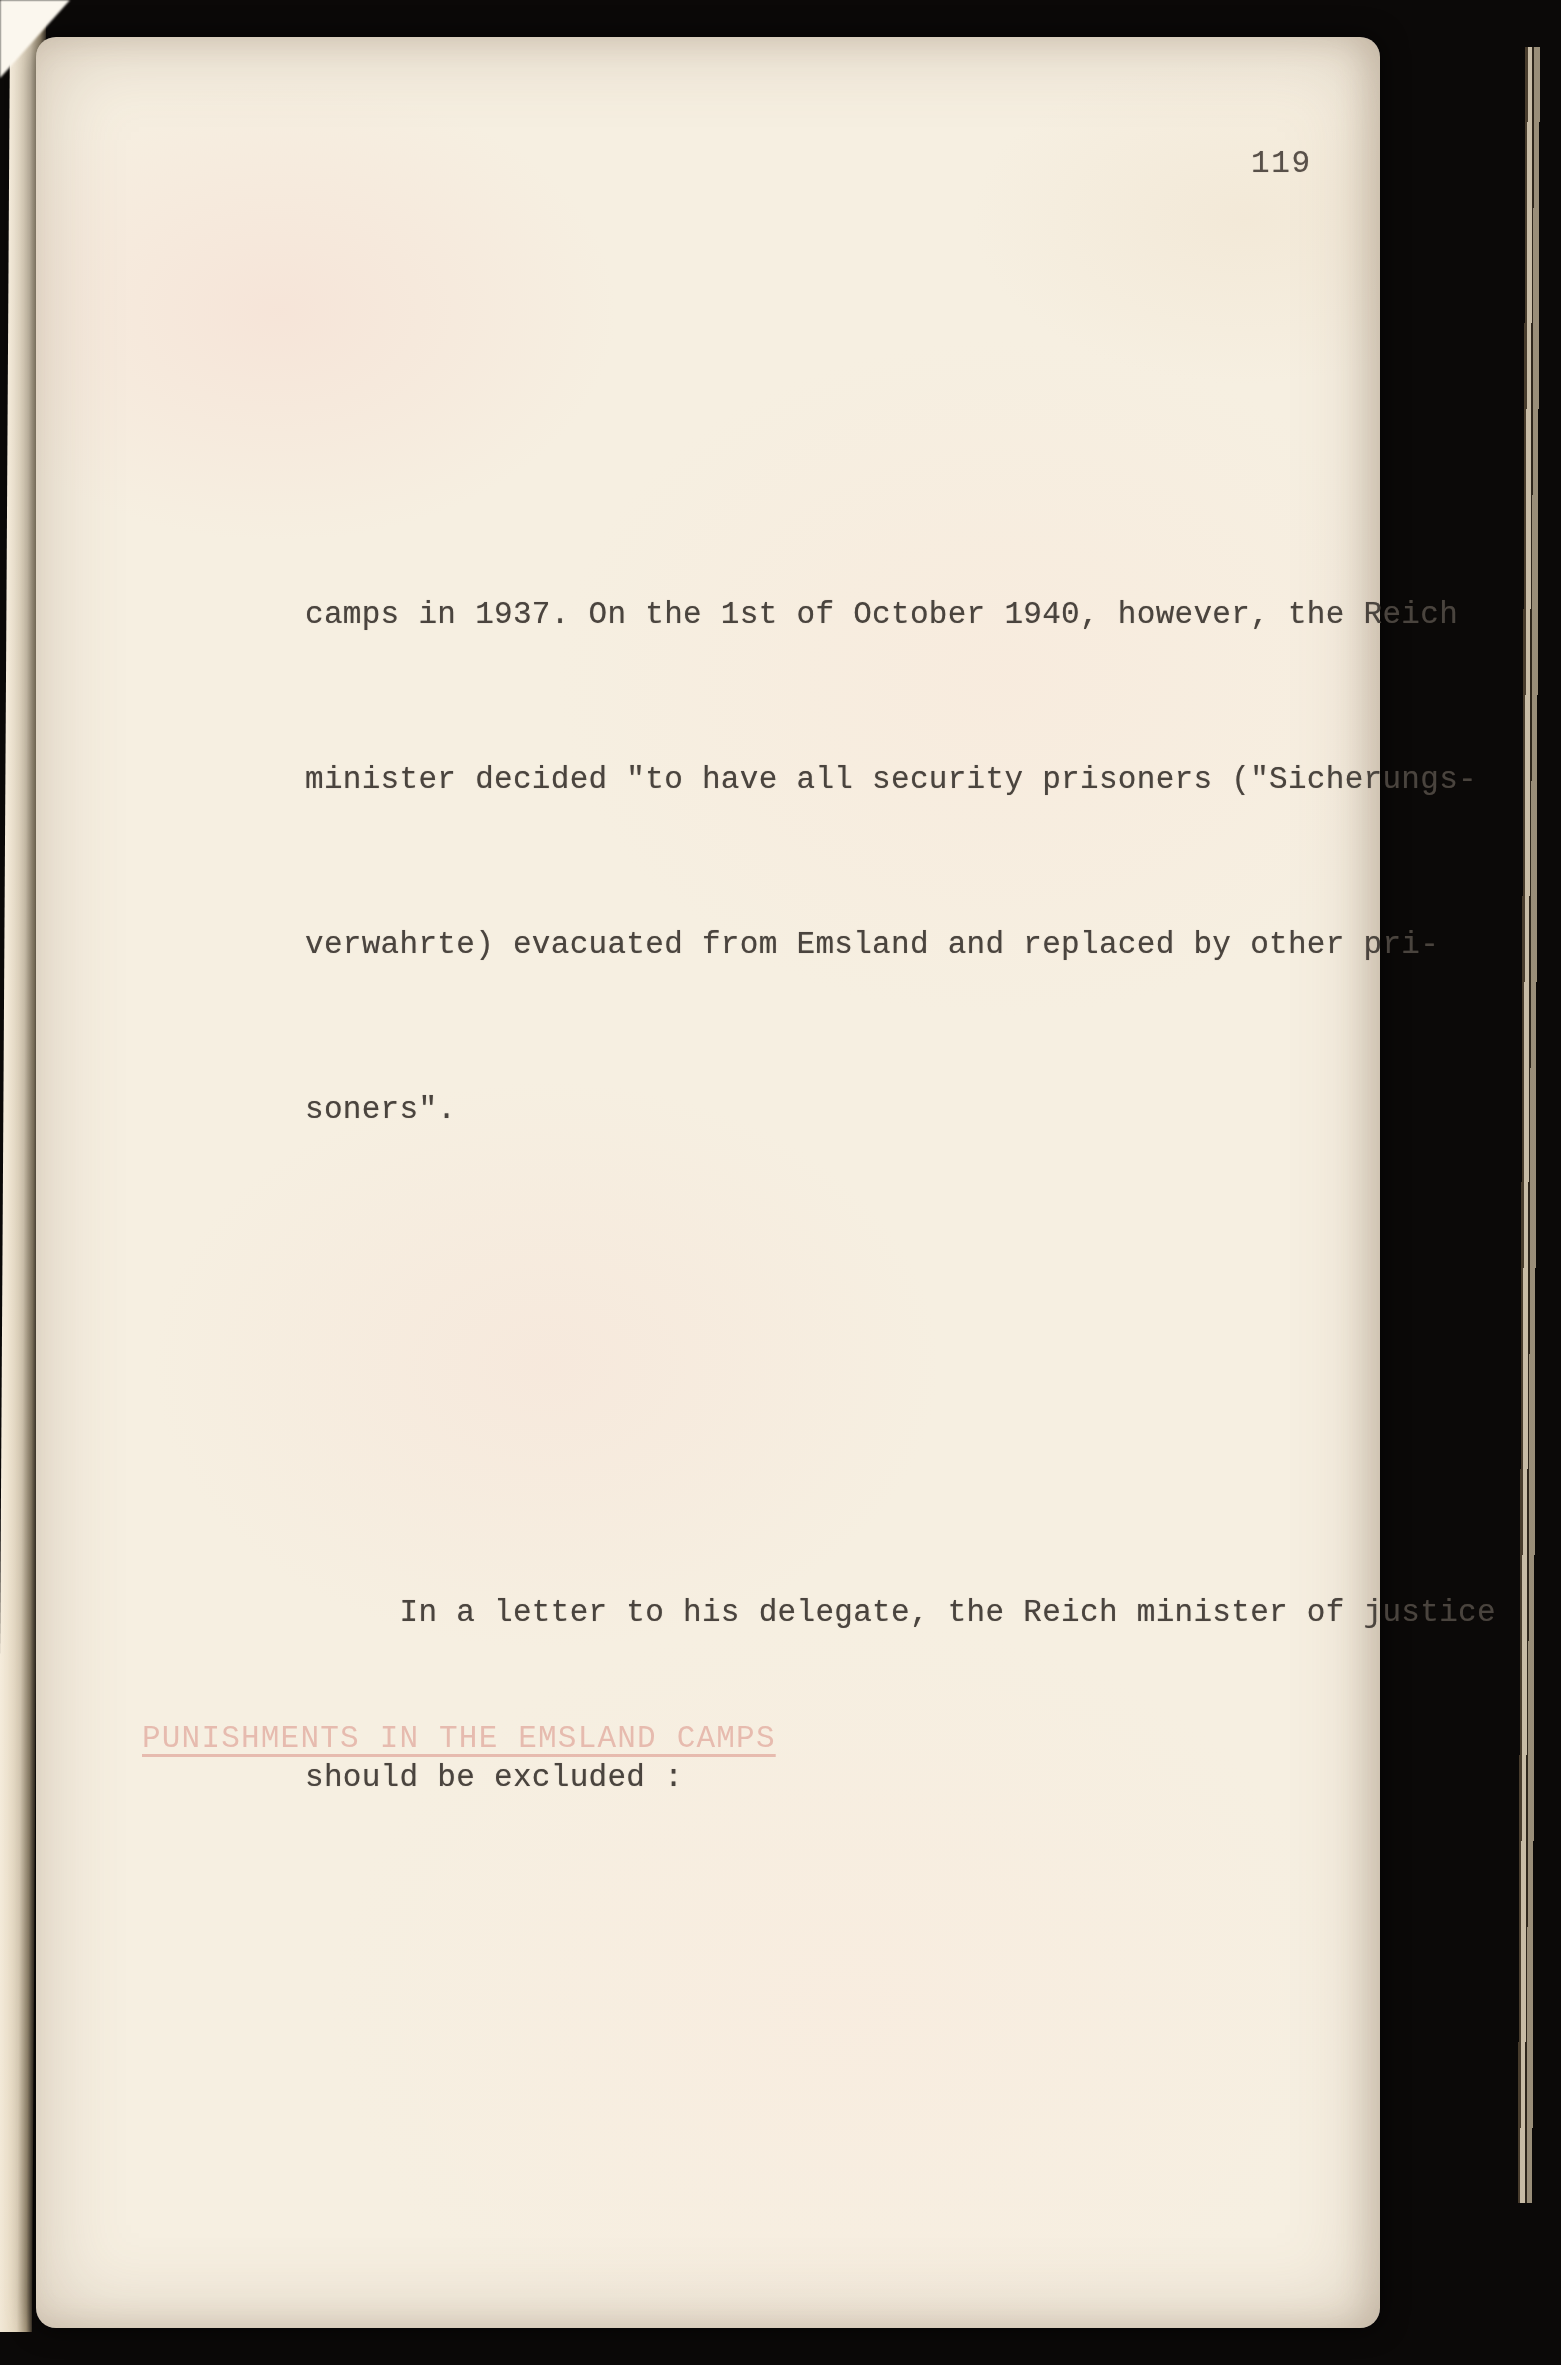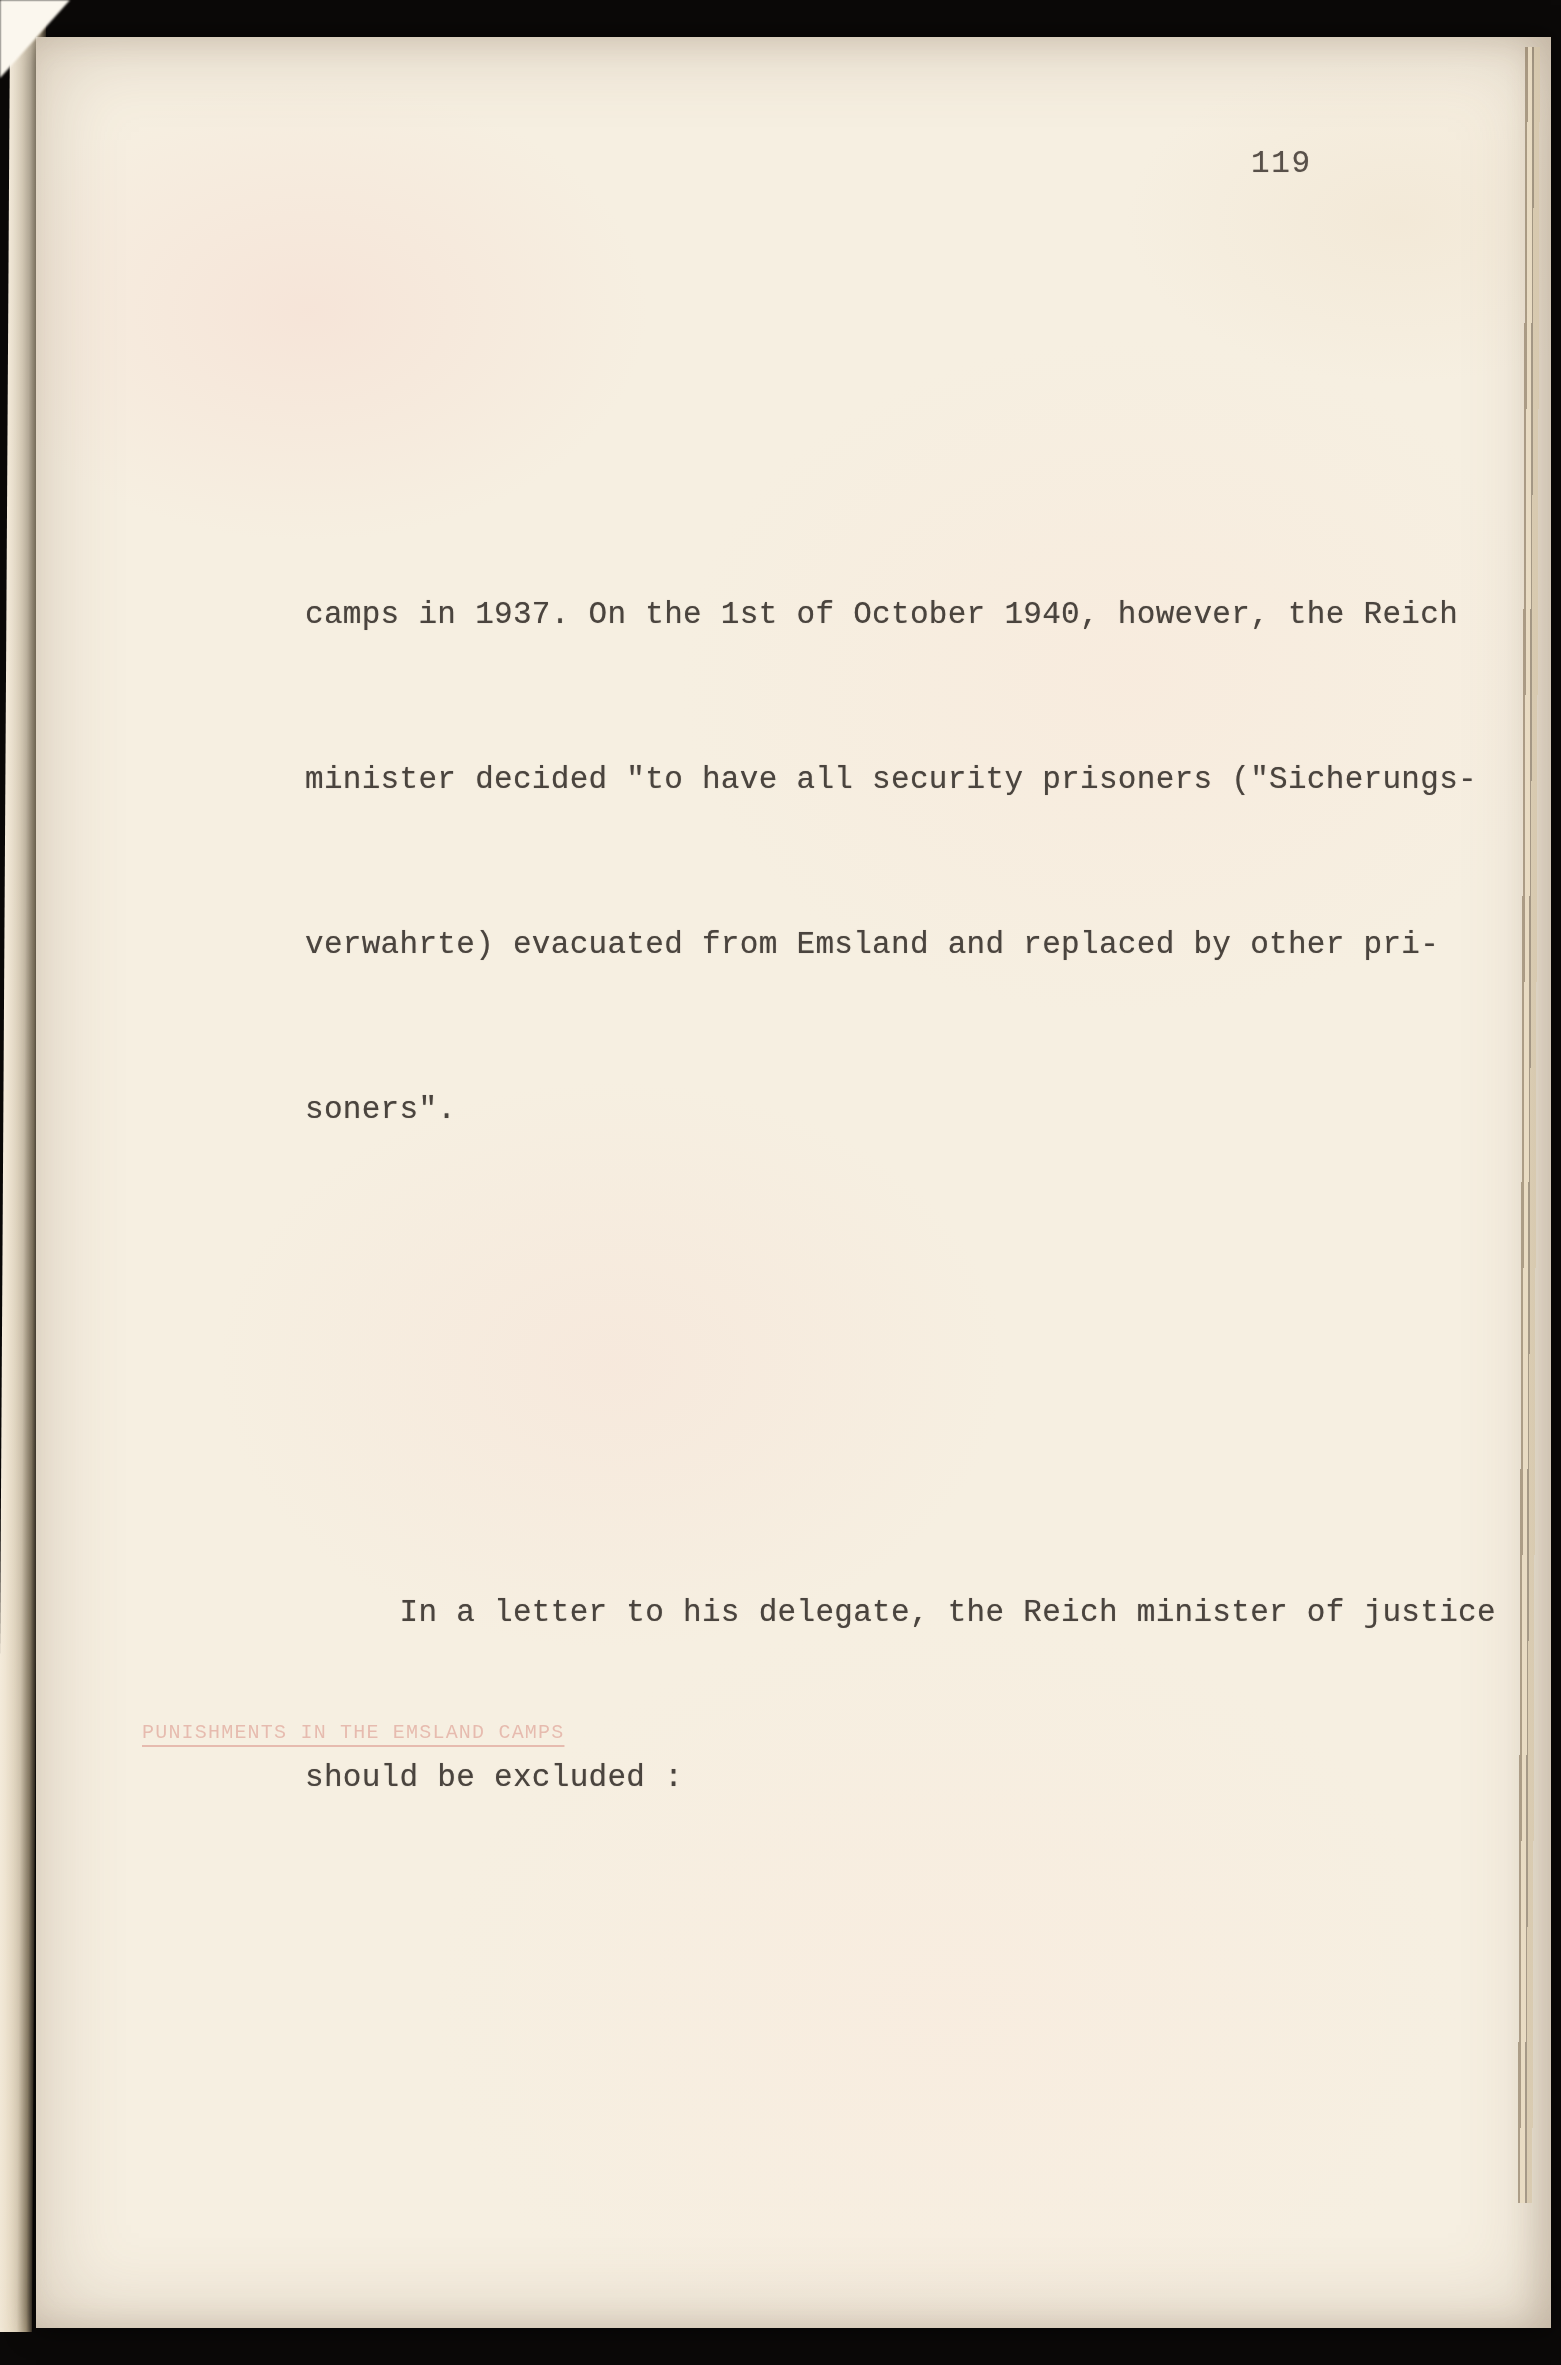--- a/index.html
+++ b/index.html
@@ -38,34 +38,35 @@
     border-top: 78px solid #fbf7ee;
     border-right: 70px solid transparent;
     z-index: 6;
     filter: blur(0.8px);
   }
 
   .paper {
     position: absolute;
     left: 36px;
     top: 37px;
-    width: 1515px;
+    width: 1344px;
     height: 2291px;
     z-index: 3;
     background-color: #f6efe1;
     background-image:
       radial-gradient(ellipse 484px 328px at 18% 12%, rgba(246,216,206,0.45), transparent 70%),
       radial-gradient(ellipse 640px 484px at 72% 28%, rgba(250,230,217,0.40), transparent 70%),
       radial-gradient(ellipse 562px 406px at 38% 58%, rgba(247,221,211,0.35), transparent 70%),
       radial-gradient(ellipse 734px 562px at 60% 86%, rgba(251,233,221,0.40), transparent 70%),
       radial-gradient(ellipse 390px 234px at 90% 8%, rgba(240,228,208,0.55), transparent 70%);
     box-shadow:
       inset 0 0 86px rgba(118,94,66,0.30),
       inset -14px 0 31px rgba(100,80,55,0.18),
       0 0 26.6px rgba(0,0,0,0.65);
+    border-radius: 20px;
   }
 
   
   .right-edges {
     position: absolute;
     left: 1517px;
     top: 47px;
     width: 36px;
     height: 2156px;
     z-index: 5;
@@ -87,21 +88,21 @@
     letter-spacing: 1.6px;
     color: #585049;
     text-shadow: 0 0 0.8px rgba(88,80,73,0.5);
   }
 
   
   .ghost-heading {
     position: absolute;
     left: 106px;
     top: 1684px;
-    font-size: 20px;
+    font-size: 31px;
     letter-spacing: 1.2px;
     color: #d8897e;
     opacity: 0.5;
     text-decoration: underline;
     text-underline-offset: 7px;
     filter: blur(0.6px);
     white-space: pre;
   }
 
   .text-layer {

